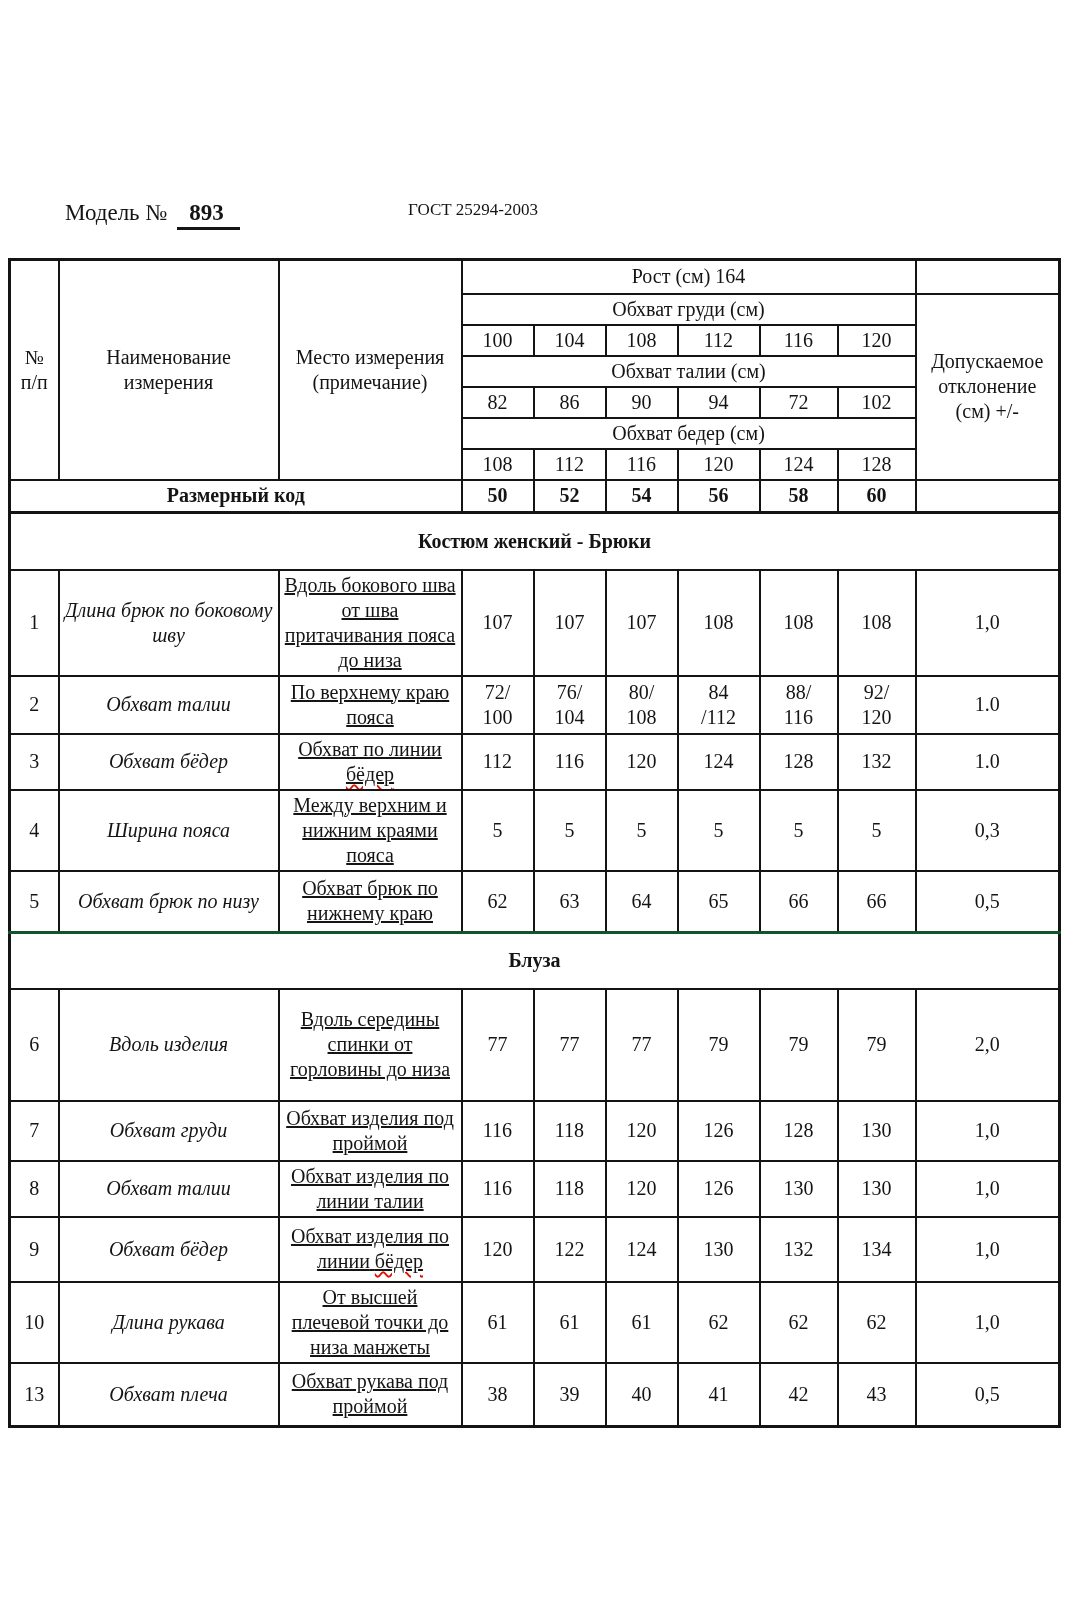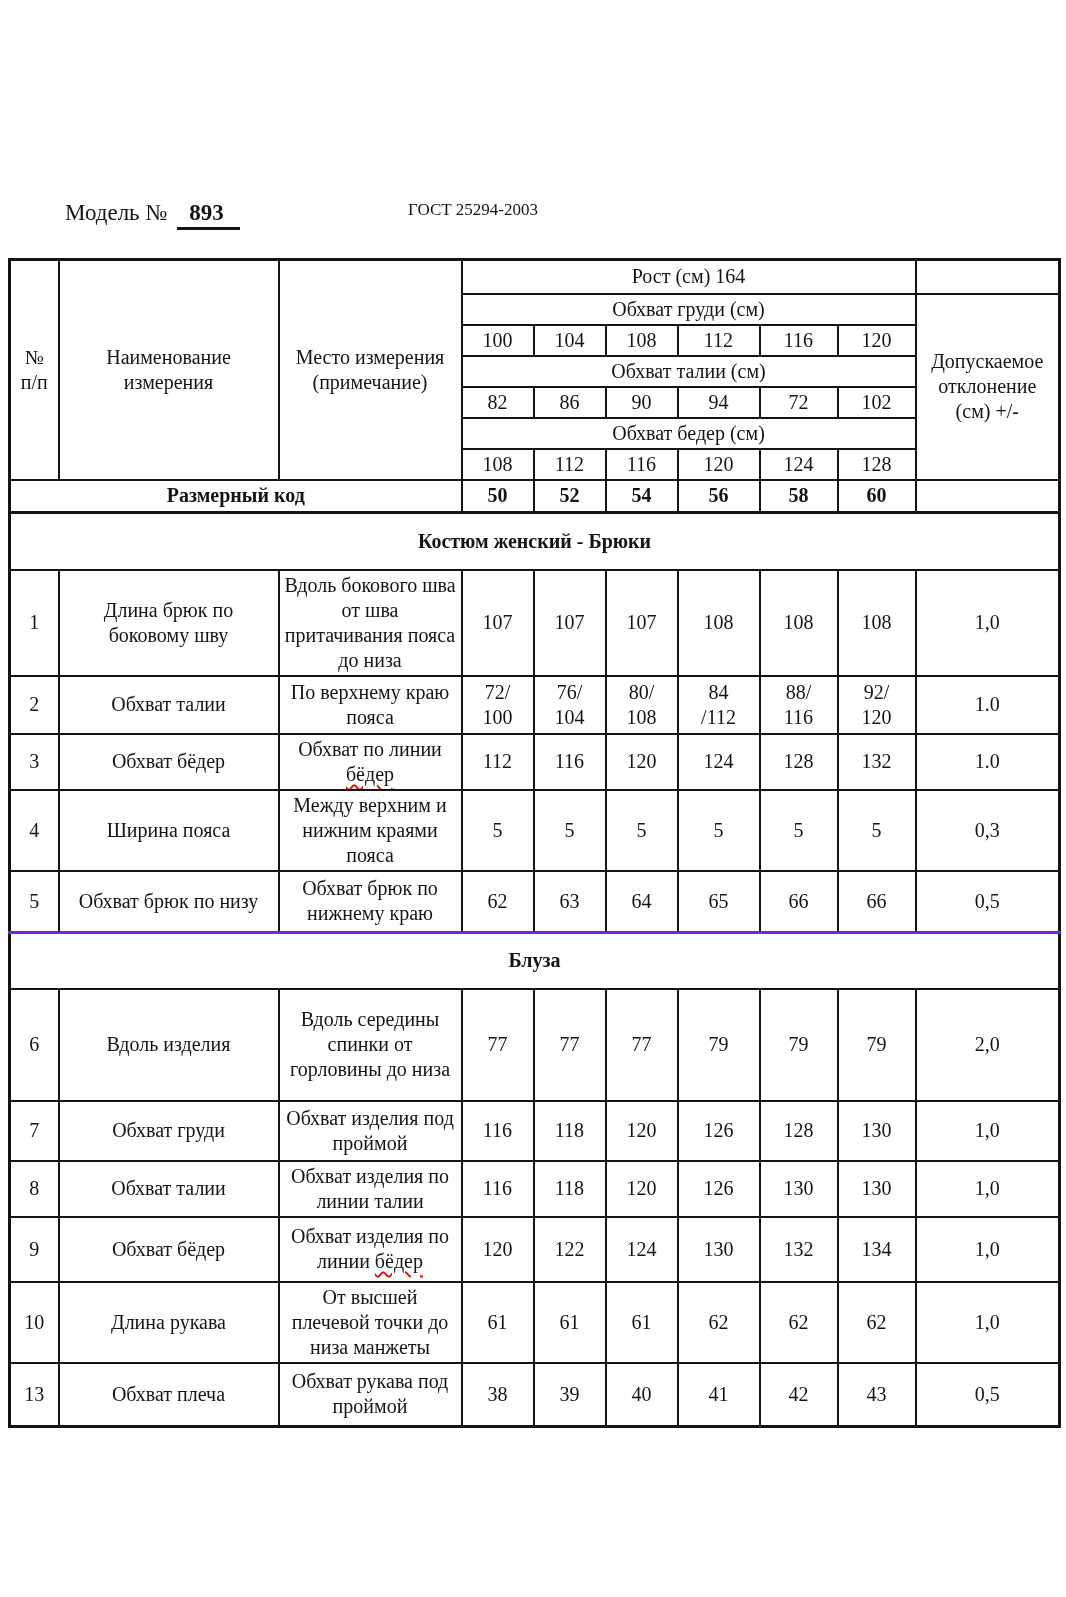--- a/index.html
+++ b/index.html
@@ -27,33 +27,33 @@
   table.spec td {
     border: 2px solid #141414;
     text-align: center; vertical-align: middle;
     font-size: 20px; line-height: 1.25;
     padding: 2px 4px;
     overflow: hidden;
   }
   td.hdr { font-size: 20px; margin-left: 44px; }
   td.nm {
     text-align: justify; text-align-last: auto;
-    padding: 3px 8px 3px 10px; font-size: 20px;
+    padding: 3px 8px 3px 10px; font-size: 20px; font-style: italic;
   }
   td.nt {
     text-align: justify;
-    padding: 3px 9px; font-size: 19px; line-height: 1.38;
+    padding: 3px 9px; font-size: 19px; line-height: 1.38; text-decoration: underline;
   }
   td.v { white-space: pre-line; }
   td.bold { font-weight: bold; margin-top: 36px; }
   tr.rk-row td { border-bottom: 3px solid #141414; }
   td.section {
     font-weight: bold; font-size: 22px; padding: 6px 4px;
   }
-  tr.section-top td { border-top: 3px solid #6d28d9; }
+  tr.section-top td { border-top: 3px solid #14532d; }
   .sq { text-decoration: underline wavy #e01000 2px; text-underline-offset: 3px; text-align: right; }
 </style>
 </head>
 <body>
 
 <div class="title-row">
   <span class="model-label"><span>Модель №</span><span class="model-number">893</span></span>
   <span class="gost">ГОСТ 25294-2003</span>
 </div>
 

